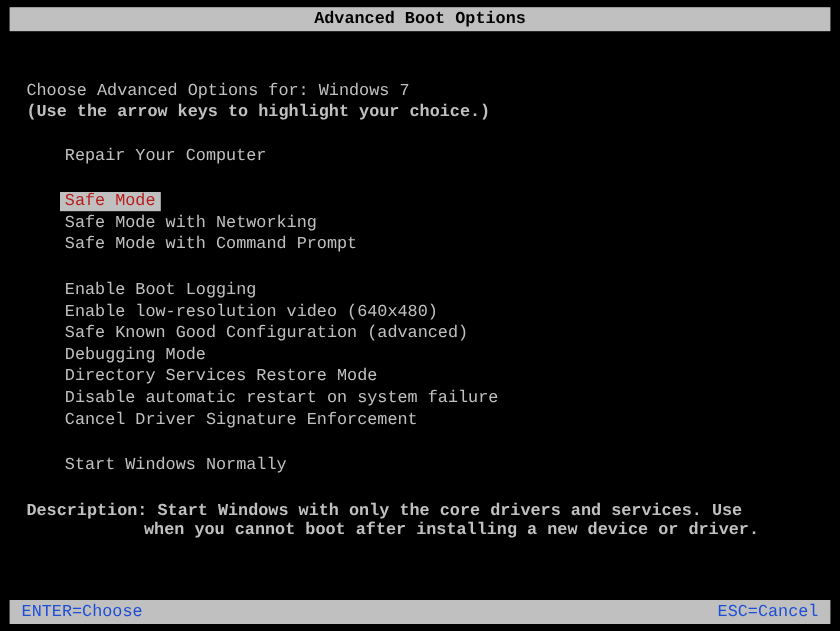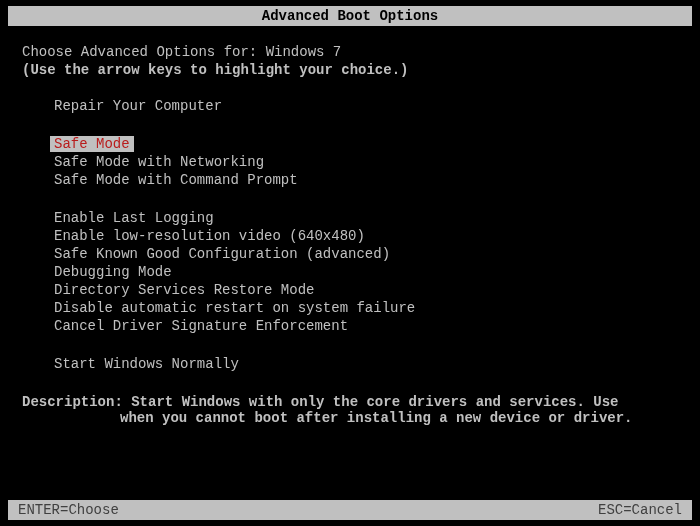--- a/index.html
+++ b/index.html
@@ -23,20 +23,21 @@
       text-align: center;
       padding: 2px 0;
       margin: 6px 8px 0 8px;
       font-weight: bold;
     }
     .content {
       padding: 18px 22px 0 22px;
     }
     .choose-line {
       margin-bottom: 2px;
+      margin-top: 24px;
     }
     .hint-line {
       margin-bottom: 20px;
       font-weight: bold;
     }
     .option-list {
       padding-left: 28px;
     }
     .option {
       margin-bottom: 2px;
@@ -57,21 +58,21 @@
     }
     .desc-line2 {
       padding-left: 98px;
     }
     .footer {
       position: absolute;
       bottom: 6px;
       left: 8px;
       right: 8px;
       background: #c0c0c0;
-      color: #404040;
+      color: #1d4ed8;
       padding: 2px 10px;
       display: flex;
       justify-content: space-between;
     }
   </style>
 </head>
 <body>
 
 <div class="title-bar">
   <span>Advanced Boot Options</span>
@@ -83,21 +84,21 @@
   </div>
   <div class="hint-line">(Use the arrow keys to highlight your choice.)</div>
 
   <div class="option-list" id="option-list">
       <div><span class="option">Repair Your Computer</span></div>
       <div class="spacer"></div>
       <div><span class="option selected">Safe Mode</span></div>
       <div><span class="option">Safe Mode with Networking</span></div>
       <div><span class="option">Safe Mode with Command Prompt</span></div>
       <div class="spacer"></div>
-      <div><span class="option">Enable Last Logging</span></div>
+      <div><span class="option">Enable Boot Logging</span></div>
       <div><span class="option">Enable low-resolution video (640x480)</span></div>
       <div><span class="option">Safe Known Good Configuration (advanced)</span></div>
       <div><span class="option">Debugging Mode</span></div>
       <div><span class="option">Directory Services Restore Mode</span></div>
       <div><span class="option">Disable automatic restart on system failure</span></div>
       <div><span class="option">Cancel Driver Signature Enforcement</span></div>
       <div class="spacer"></div>
       <div><span class="option">Start Windows Normally</span></div>
     </div>
 

